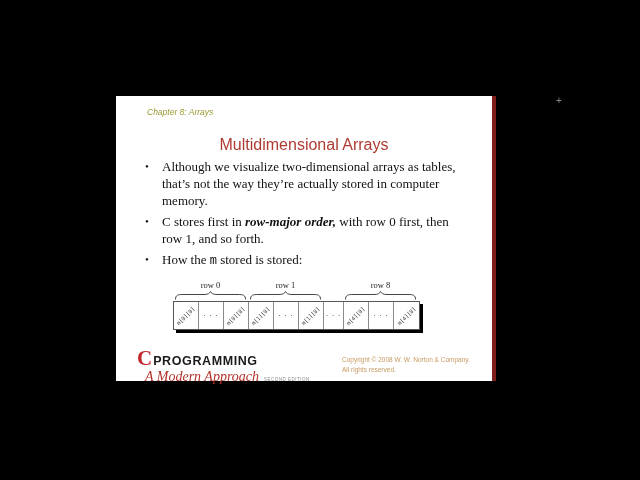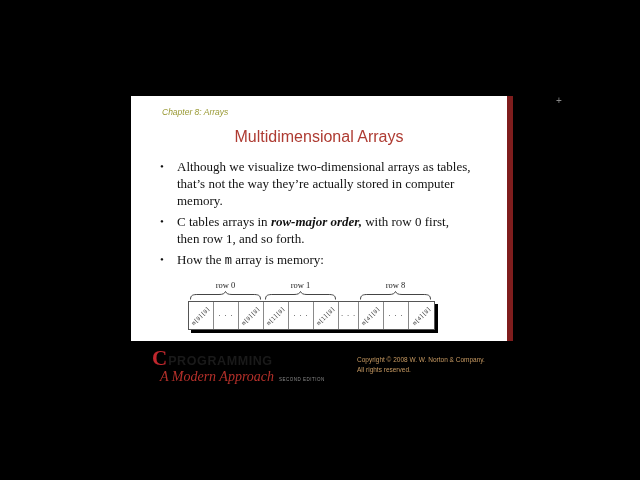--- a/index.html
+++ b/index.html
@@ -1,21 +1,21 @@
 <!DOCTYPE html>
 <html><head>
 <meta charset="utf-8">
 <style>
   html,body{margin:0;padding:0;background:#000;}
   .stage{position:relative;width:640px;height:480px;background:#000;overflow:hidden;
          font-family:"Liberation Sans",sans-serif;}
-  .slide{position:absolute;left:131px;top:96px;width:376px;height:245px;background:#ffffff;
-         border-right:6px solid #7f1d1d;}
+  .slide{position:absolute;left:116px;top:96px;width:376px;height:285px;background:#ffffff;
+         border-right:4px solid #7f1d1d;}
   .chapter{position:absolute;left:31px;top:11px;font-style:italic;font-size:8.5px;color:#999933;}
-  .title{position:absolute;left:0;right:0;top:32px;margin:0;text-align:center;
+  .title{position:absolute;left:0;right:0;top:32px;margin:8px;text-align:center;
          font-size:16px;font-weight:400;color:#ae3b32;font-family:"Liberation Sans",sans-serif;}
   .bullets{position:absolute;left:29px;top:62px;width:314px;
            font-family:"Liberation Serif",serif;font-size:13px;line-height:17px;color:#111;}
   .bullet{display:flex;margin-bottom:4px;}
   .bullet .marker{width:17px;flex:0 0 17px;font-size:11px;}
   .em{font-weight:bold;font-style:italic;margin-top:20px;}
   .code{font-family:"Liberation Mono","DejaVu Sans Mono",monospace;font-size:12px;}
   
   .diagram{position:absolute;left:57px;top:184px;width:248px;}
   .bracerow{display:flex;align-items:center;}
@@ -55,25 +55,25 @@
     <div class="chapter">Chapter 8: Arrays</div>
     <h1 class="title">Multidimensional Arrays</h1>
 
     <div class="bullets">
       <div class="bullet">
         <span class="marker">•</span>
         <span>Although we visualize two-dimensional arrays as tables, that’s not the way they’re actually stored in computer memory.</span>
       </div>
       <div class="bullet">
         <span class="marker">•</span>
-        <span><span>C tables arrays in </span><span class="em">row-major order,</span><span> with row 0 first, then row 1, and so forth.</span></span>
+        <span><span>C stores first in </span><span class="em">row-major order,</span><span> with row 0 first, then row 1, and so forth.</span></span>
       </div>
       <div class="bullet">
         <span class="marker">•</span>
-        <span><span>How the </span><span class="code">m</span><span> array is memory:</span></span>
+        <span><span>How the </span><span class="code">m</span><span> stored is stored:</span></span>
       </div>
     </div>
 
     <div class="diagram">
       <div class="bracerow">
         <div class="bgroup g0">
           <div class="glabel">row 0</div>
           <svg class="brace" width="71" height="9" viewBox="0 0 71 9">
               <path d="M0.5,8.5 C0.5,4 3,3.5 8,3.5 L29,3.5 C33,3.5 34.5,2.5 35.5,0.5 C36.5,2.5 38,3.5 42,3.5 L63,3.5 C68,3.5 70.5,4 70.5,8.5" stroke="#444" fill="none" stroke-width="1"></path>
             </svg>

